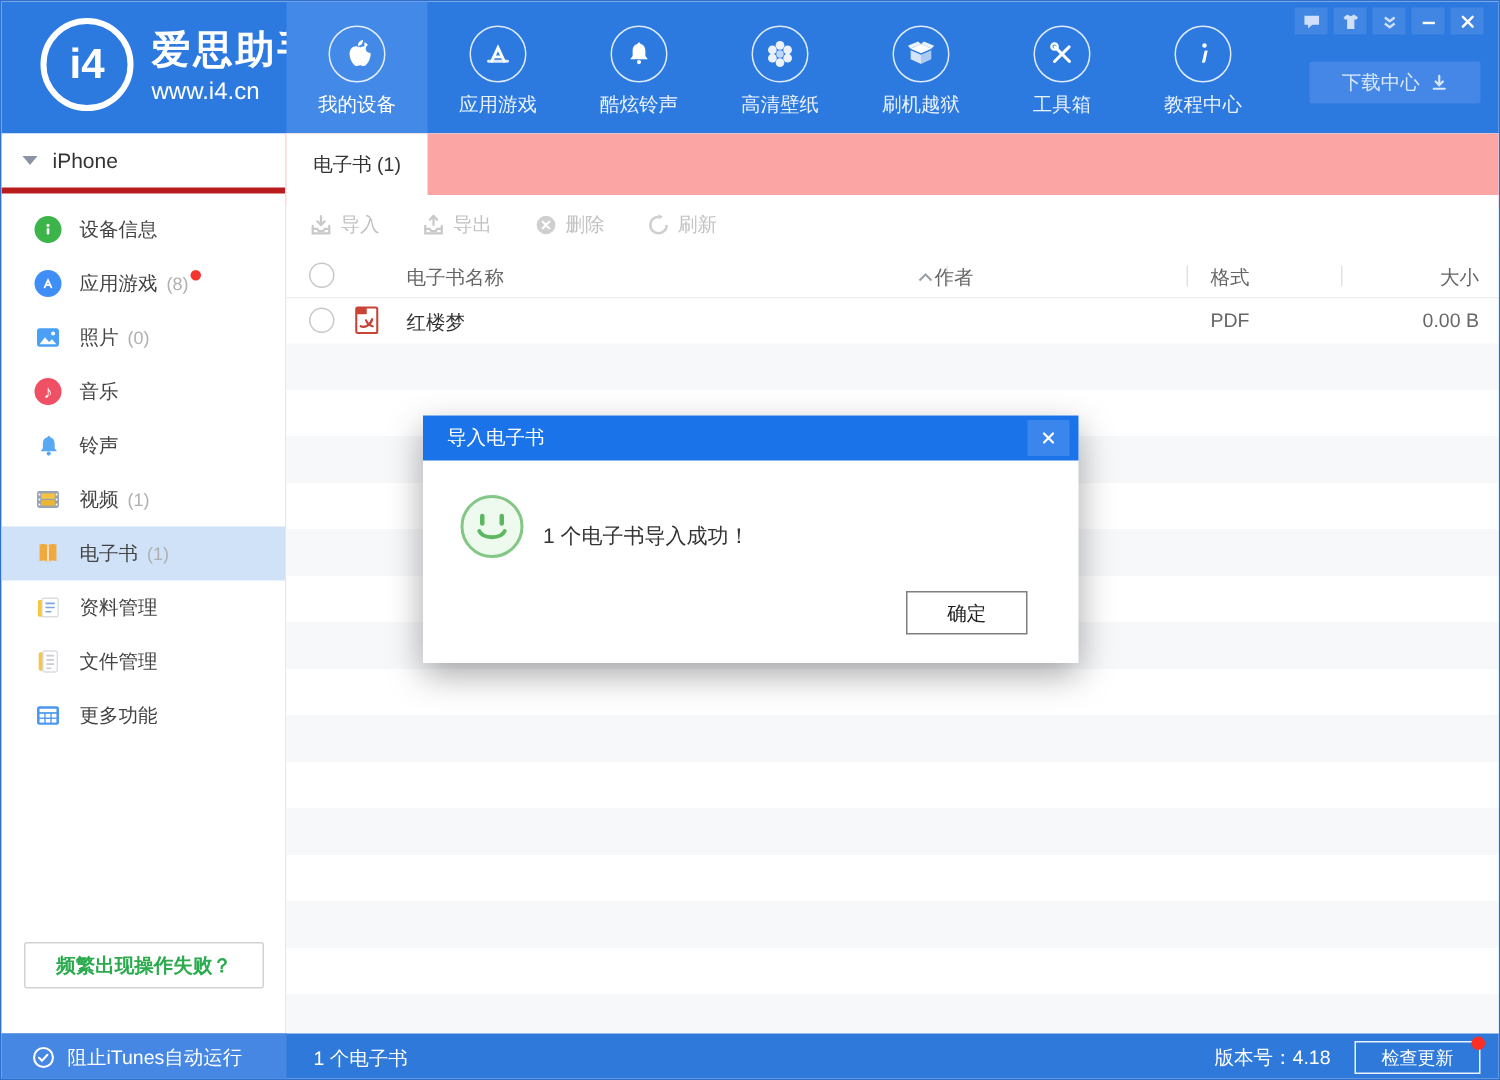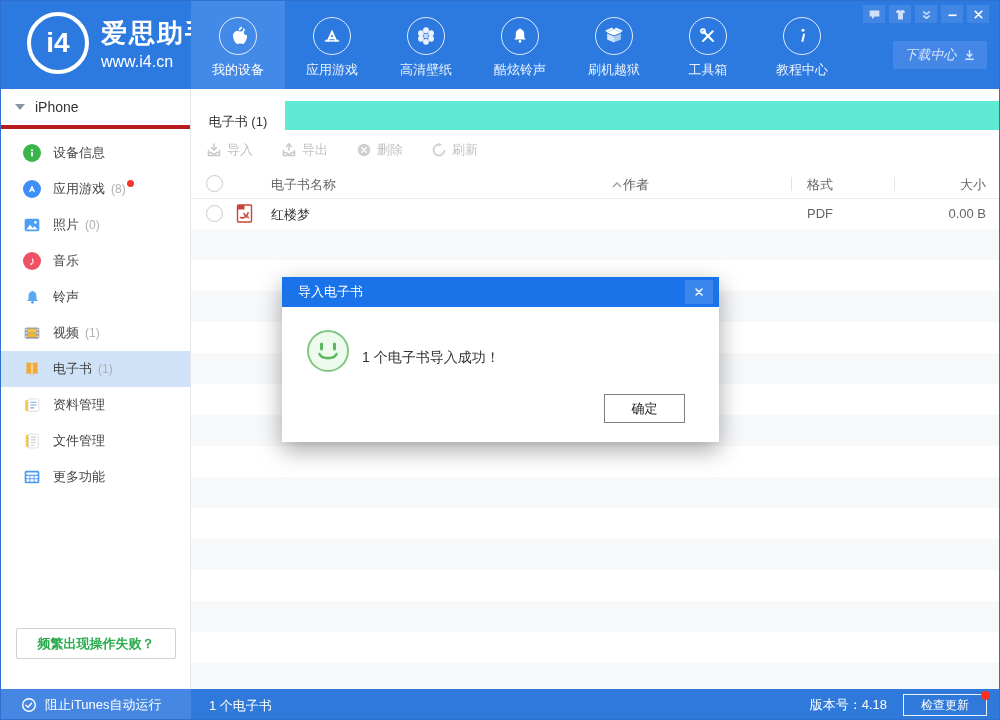--- a/index.html
+++ b/index.html
@@ -21,23 +21,23 @@
   .nav-item.active { background:#4389e8; }
   .nav-ic { position:absolute; left:50%; top:16px; transform:translateX(-50%);
             width:38px; height:38px; border:1px solid rgba(255,255,255,.85); border-radius:50%;
             display:flex; align-items:center; justify-content:center; }
   .nav-label { position:absolute; left:0; right:0; bottom:10px; text-align:center;
                color:#eaf2fd; font-size:13px; }
   .nav-item.active .nav-label { color:#fff; }
   .winctl { position:absolute; top:4px; right:12px; display:flex; gap:4px; }
   .winctl span { width:22px; height:18px; display:flex; align-items:center; justify-content:center;
                  background:rgba(255,255,255,.10); cursor:pointer; }
-  .dl-btn { position:absolute; right:14px; top:40px; width:94px; height:28px; background:#4587e6;
+  .dl-btn { position:absolute; right:14px; top:40px; width:114px; height:28px; background:#4587e6;
             border-radius:2px; color:#d9e8fc; font-size:13px; display:flex; align-items:center;
-            justify-content:center; gap:6px; cursor:pointer;font-style:italic; }
+            justify-content:center; gap:6px; cursor:pointer; }
 
   
   .sidebar { position:absolute; left:0; top:88px; width:190px; height:600px; background:#fff;
              border-right:1px solid #e4e6e8; }
   .dev-row { height:40px; border-bottom:4px solid #b91c1c; display:flex; align-items:center;
              padding-left:14px; cursor:pointer; }
   .dev-caret { width:0; height:0; border-left:5px solid transparent; border-right:5px solid transparent;
                border-top:6px solid #8a94a6; margin-right:10px; }
   .dev-name { font-size:14px; color:#333; }
   .side-list { position:absolute; left:0; top:46px; width:189px; }
@@ -50,22 +50,22 @@
   .red-dot { width:7px; height:7px; border-radius:50%; background:#f43530; margin-left:1px;
              align-self:flex-start; margin-top:9px; }
   .ic-circle { width:18px; height:18px; border-radius:50%; display:flex; align-items:center;
                justify-content:center; }
   .help-btn { position:absolute; left:15px; top:539px; width:160px; height:31px; background:#fff;
               border:1px solid #d0d3d6; border-radius:2px; color:#2bab4e; font-size:13px;
               font-weight:bold; display:flex; align-items:center; justify-content:center; cursor:pointer; }
 
   
   .main { position:absolute; left:190px; top:88px; width:810px; height:600px; background:#fff; }
-  .tabstrip { position:absolute; left:0; top:0; width:810px; height:48px; background:#5eead4;
-              border-bottom:1px solid #e0e3e6;margin-top:12px; }
+  .tabstrip { position:absolute; left:0; top:0; width:810px; height:48px; background:#fca5a5;
+              border-bottom:1px solid #e0e3e6; }
   .tab { position:absolute; left:0; top:0; width:94px; height:41px; background:#fff;
          display:flex; align-items:center; justify-content:center; font-size:13px; color:#333;
          cursor:pointer; }
   .toolbar { position:absolute; left:0; top:41px; width:810px; height:39px; background:#fff;
              display:flex; align-items:center; }
   .tool-btn { display:flex; align-items:center; gap:5px; font-size:13px; color:#c2c2c2;
               margin-left:15px; cursor:default; }
   .tool-btn + .tool-btn { margin-left:28px; }
   .thead { position:absolute; left:0; top:80px; width:810px; height:30px; background:#fff;
            border-bottom:1px solid #ececec; font-size:13px; color:#666; }
@@ -142,45 +142,45 @@
           <svg width="22" height="22" viewBox="0 0 16 16" fill="none" stroke="#fff" stroke-width="1.4" stroke-linecap="round">
               <path d="M5 11.5 8 5l3 6.5"></path>
               <path d="M6.1 9.4h3.8"></path>
               <path d="M3.4 11.5h9.2" opacity=".85"></path>
             </svg>
         </span>
         <span class="nav-label">应用游戏</span>
       </div>
       <div class="nav-item">
         <span class="nav-ic">
+          <svg width="20" height="20" viewBox="0 0 16 16">
+              <path fill="#fff" d="M8 1.8c.4 0 .7.3.7.7 1.9.4 2.7 2 2.7 3.9v2.7l1.3 1.7H3.3l1.3-1.7V6.4c0-1.9.8-3.5 2.7-3.9 0-.4.3-.7.7-.7z"></path>
+              <circle cx="8" cy="12.3" r="1.1" fill="#fff"></circle>
+            </svg>
+        </span>
+        <span class="nav-label">酷炫铃声</span>
+      </div>
+      <div class="nav-item">
+        <span class="nav-ic">
           <svg width="22" height="22" viewBox="0 0 16 16" fill="#fff">
               <g opacity=".9">
                 <circle cx="8" cy="3.8" r="2.1"></circle>
                 <circle cx="11.7" cy="6" r="2.1"></circle>
                 <circle cx="11.7" cy="10" r="2.1"></circle>
                 <circle cx="8" cy="12.2" r="2.1"></circle>
                 <circle cx="4.3" cy="10" r="2.1"></circle>
                 <circle cx="4.3" cy="6" r="2.1"></circle>
               </g>
               <circle cx="8" cy="8" r="1.8" opacity=".7"></circle>
             </svg>
         </span>
         <span class="nav-label">高清壁纸</span>
       </div>
       <div class="nav-item">
         <span class="nav-ic">
-          <svg width="20" height="20" viewBox="0 0 16 16">
-              <path fill="#fff" d="M8 1.8c.4 0 .7.3.7.7 1.9.4 2.7 2 2.7 3.9v2.7l1.3 1.7H3.3l1.3-1.7V6.4c0-1.9.8-3.5 2.7-3.9 0-.4.3-.7.7-.7z"></path>
-              <circle cx="8" cy="12.3" r="1.1" fill="#fff"></circle>
-            </svg>
-        </span>
-        <span class="nav-label">酷炫铃声</span>
-      </div>
-      <div class="nav-item">
-        <span class="nav-ic">
           <svg width="22" height="22" viewBox="0 0 16 16">
               <path fill="#fff" d="M8 3.2 13 5.4 8 7.6 3 5.4z"></path>
               <path fill="#fff" opacity=".8" d="M3 6.2l5 2.2v4.4L3 10.6z"></path>
               <path fill="#fff" opacity=".6" d="M13 6.2 8 8.4v4.4l5-2.2z"></path>
               <path fill="#fff" opacity=".9" d="M3 5.4 1.6 4 6.6 1.9 8 3.2zM13 5.4 14.4 4 9.4 1.9 8 3.2z"></path>
             </svg>
         </span>
         <span class="nav-label">刷机越狱</span>
       </div>
       <div class="nav-item">

